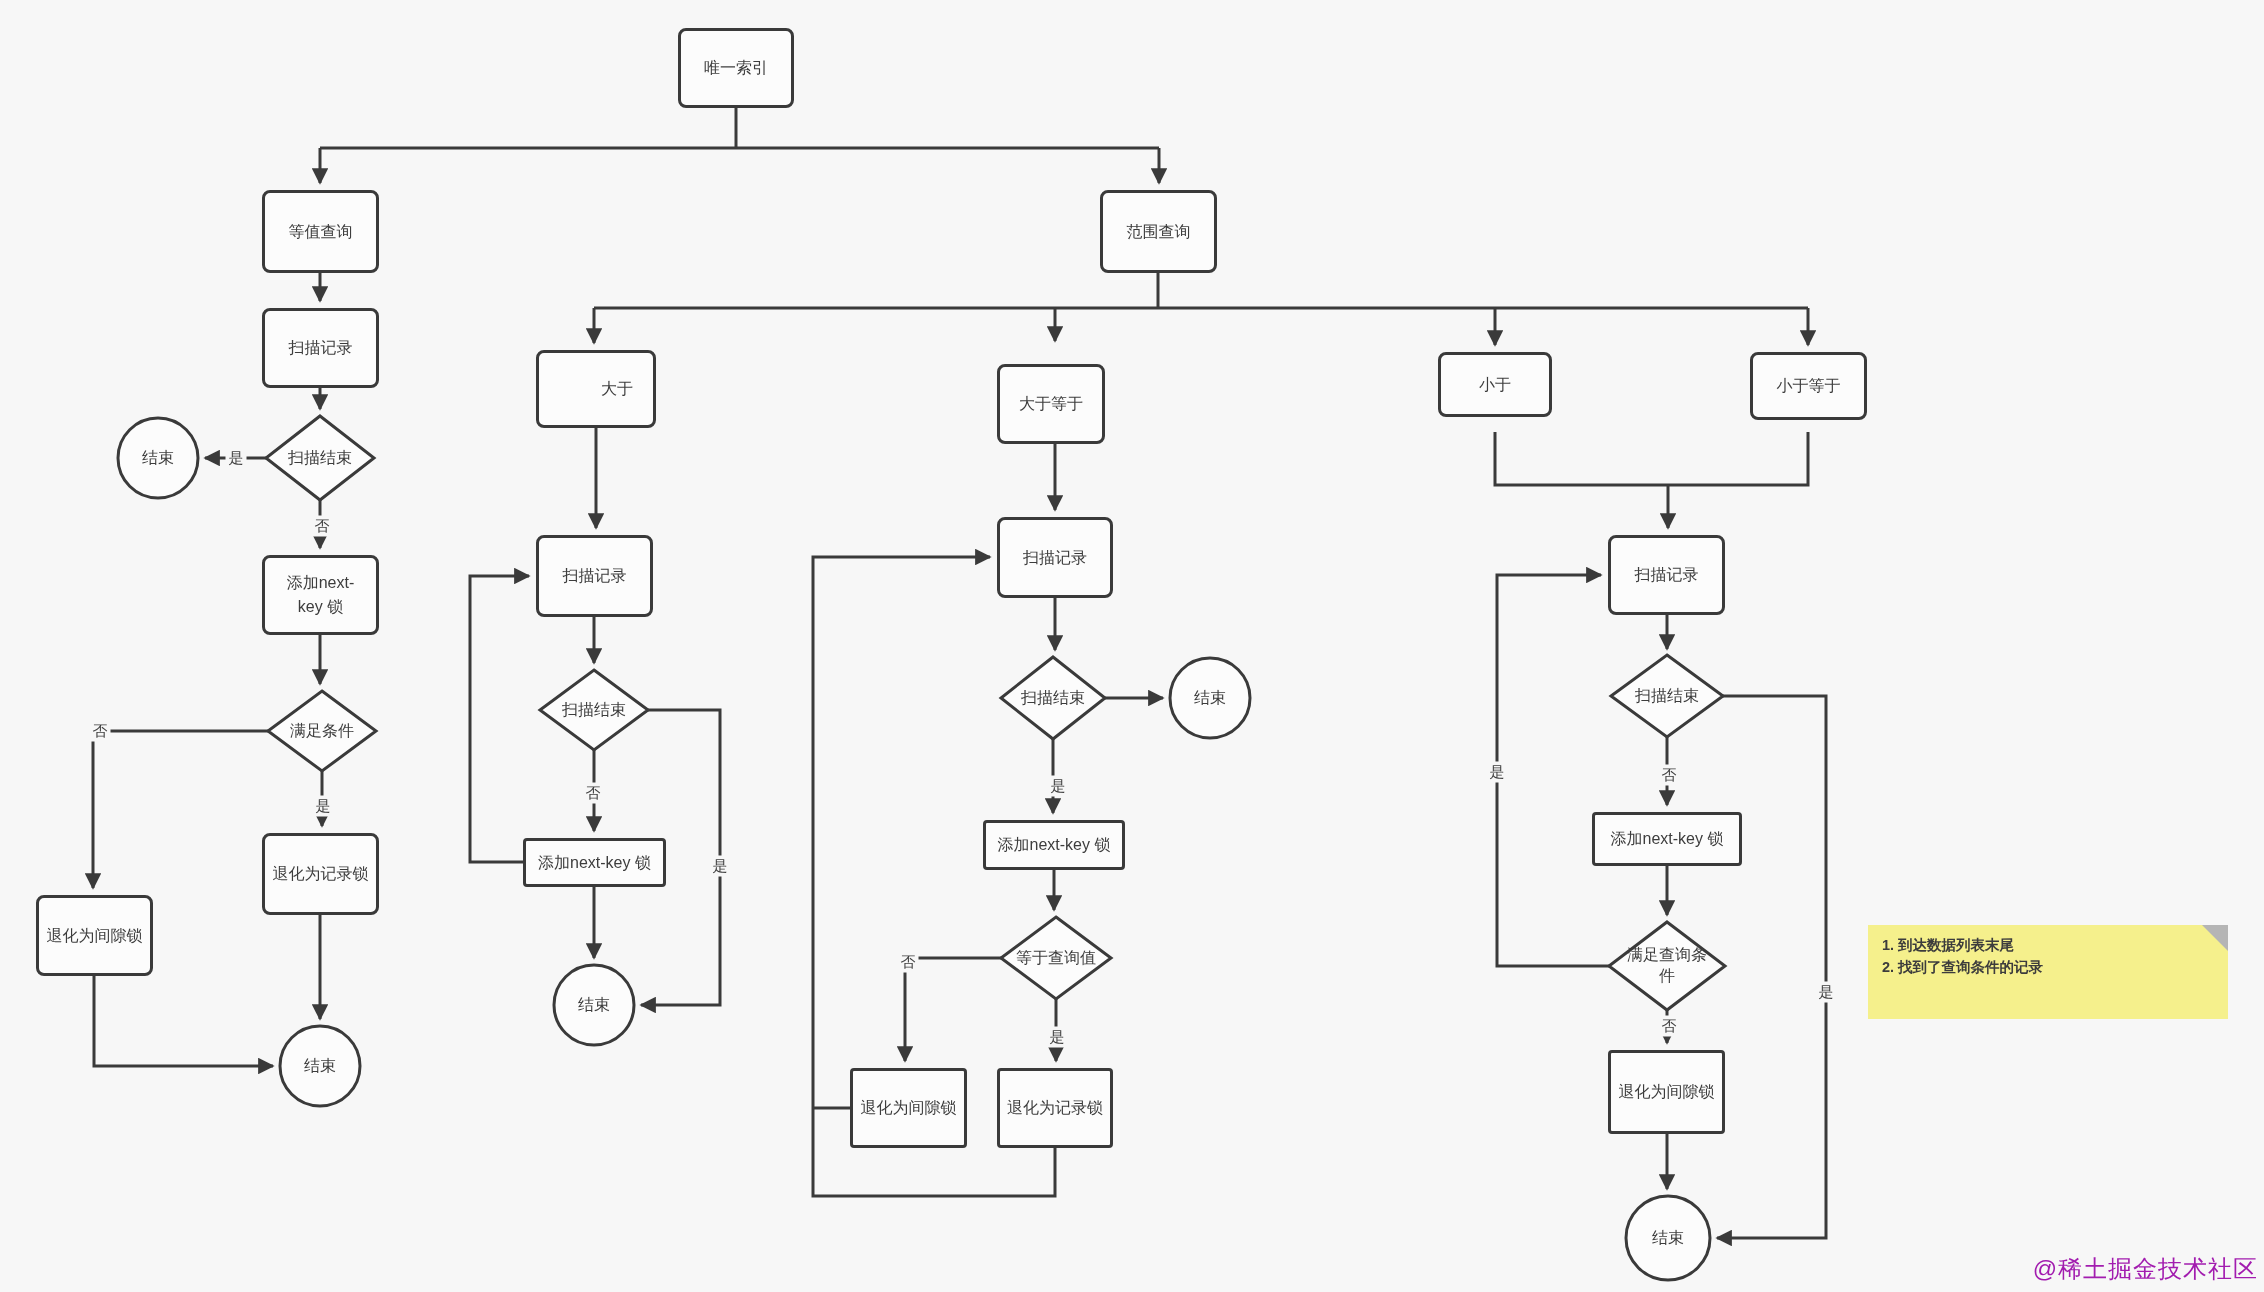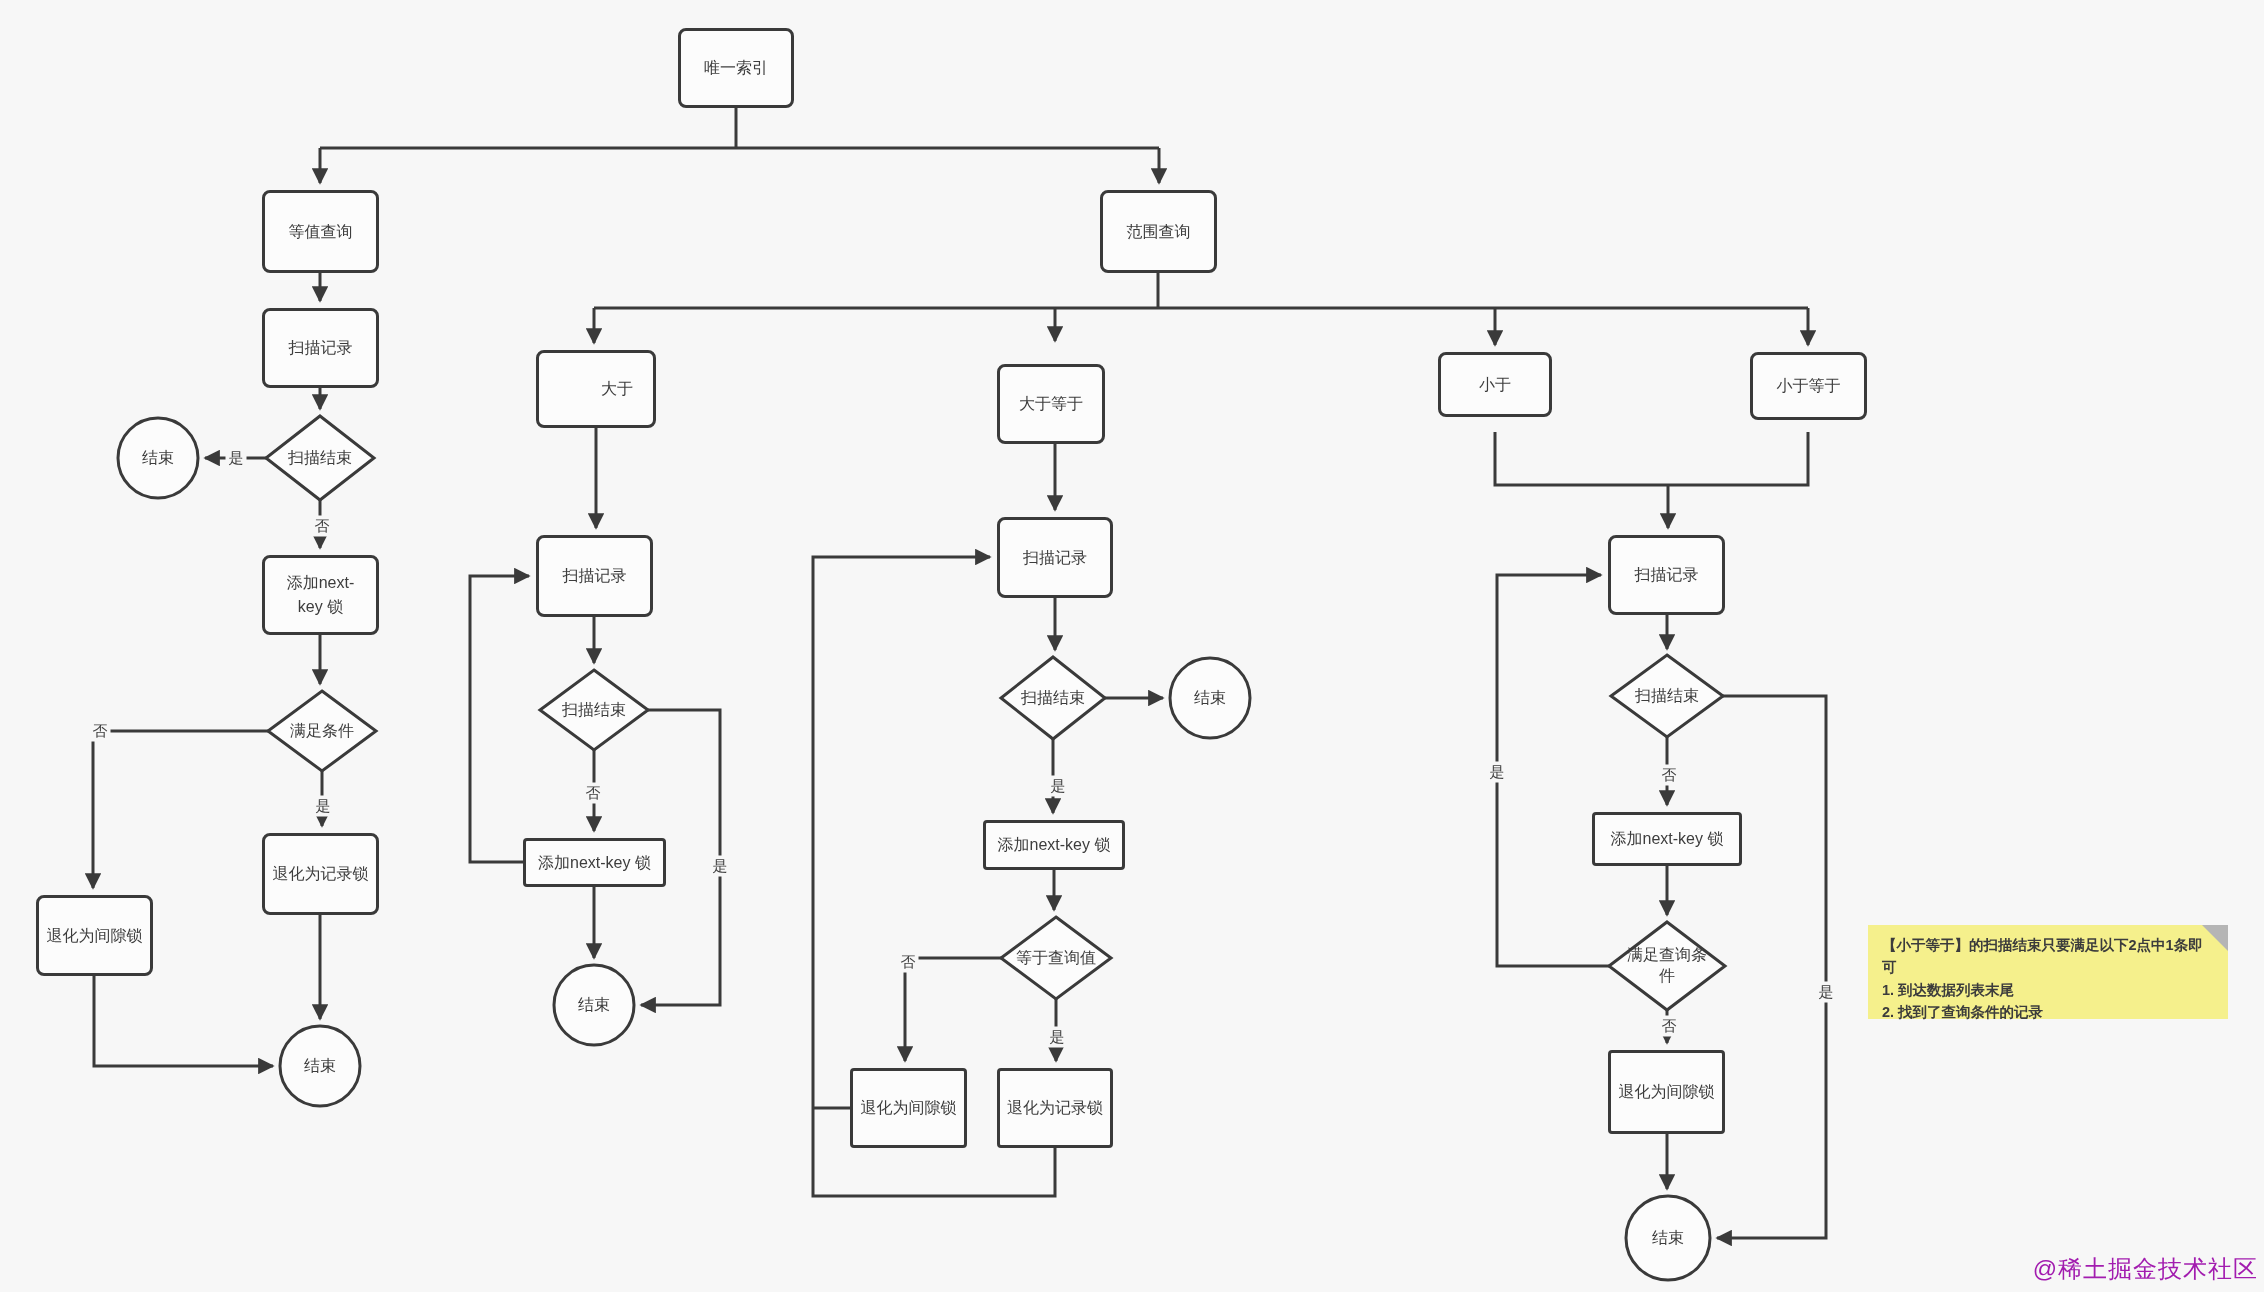--- a/index.html
+++ b/index.html
@@ -188,19 +188,18 @@
   <div class="elabel" style="left:1058px;top:786px;">是</div>
   <div class="elabel" style="left:908px;top:962px;">否</div>
   <div class="elabel" style="left:1057px;top:1037px;">是</div>
   <div class="elabel" style="left:1669px;top:775px;">否</div>
   <div class="elabel" style="left:1826px;top:992px;">是</div>
   <div class="elabel" style="left:1497px;top:772px;">是</div>
   <div class="elabel" style="left:1669px;top:1026px;">否</div>
 
   <div class="note">
     <div class="note-fold"></div>
-    <div>【小于等于】的扫描结束只要满足以下2点中1条即可</div>
     <div>1. 到达数据列表末尾</div>
     <div>2. 找到了查询条件的记录</div>
   </div>
 
   <div class="watermark">@稀土掘金技术社区</div>
 </div>
 
 </body></html>

